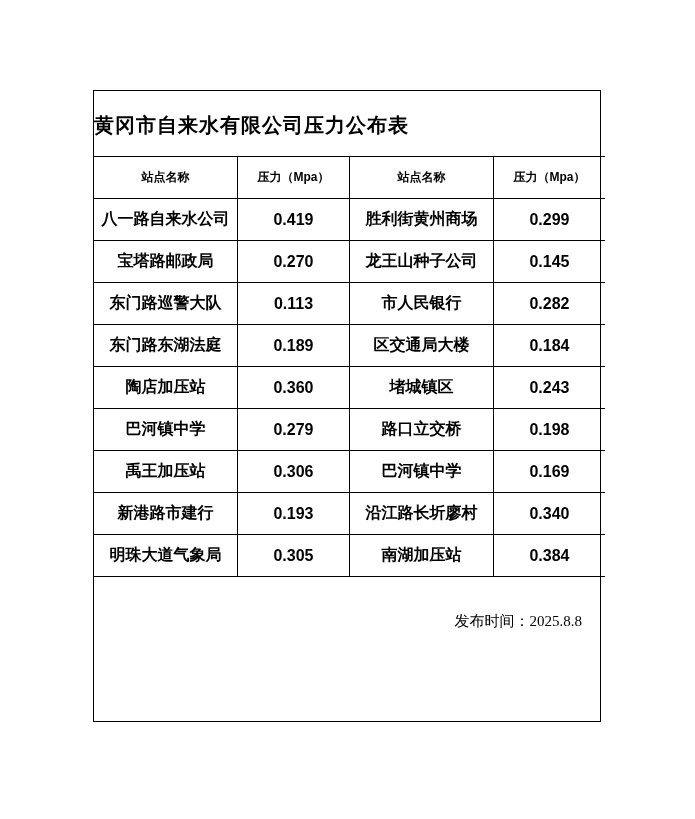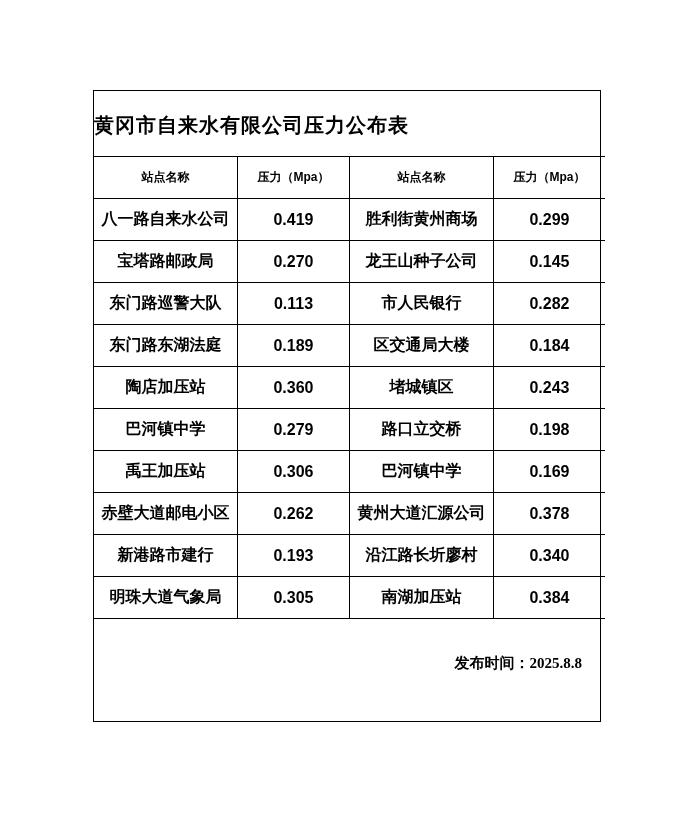--- a/index.html
+++ b/index.html
@@ -72,21 +72,21 @@
   }
   .footer-area {
     position: relative;
     height: 78px;
   }
   .publish-time {
     position: absolute;
     right: 18px;
     top: 35px;
     font-size: 15px;
-    font-weight: bold;
+    font-weight: normal;
     white-space: nowrap;
   }
 </style>
 </head>
 <body>
 
 <div class="page">
   <div class="doc-frame">
 
     <div class="doc-title">黄冈市自来水有限公司压力公布表</div>
@@ -136,26 +136,20 @@
           <td class="name-cell">路口立交桥</td>
           <td class="val-cell">0.198</td>
         </tr>
         <tr>
           <td class="name-cell">禹王加压站</td>
           <td class="val-cell">0.306</td>
           <td class="name-cell">巴河镇中学</td>
           <td class="val-cell">0.169</td>
         </tr>
         <tr>
-          <td class="name-cell">赤壁大道邮电小区</td>
-          <td class="val-cell">0.262</td>
-          <td class="name-cell">黄州大道汇源公司</td>
-          <td class="val-cell">0.378</td>
-        </tr>
-        <tr>
           <td class="name-cell">新港路市建行</td>
           <td class="val-cell">0.193</td>
           <td class="name-cell">沿江路长圻廖村</td>
           <td class="val-cell">0.340</td>
         </tr>
         <tr>
           <td class="name-cell">明珠大道气象局</td>
           <td class="val-cell">0.305</td>
           <td class="name-cell">南湖加压站</td>
           <td class="val-cell">0.384</td>

